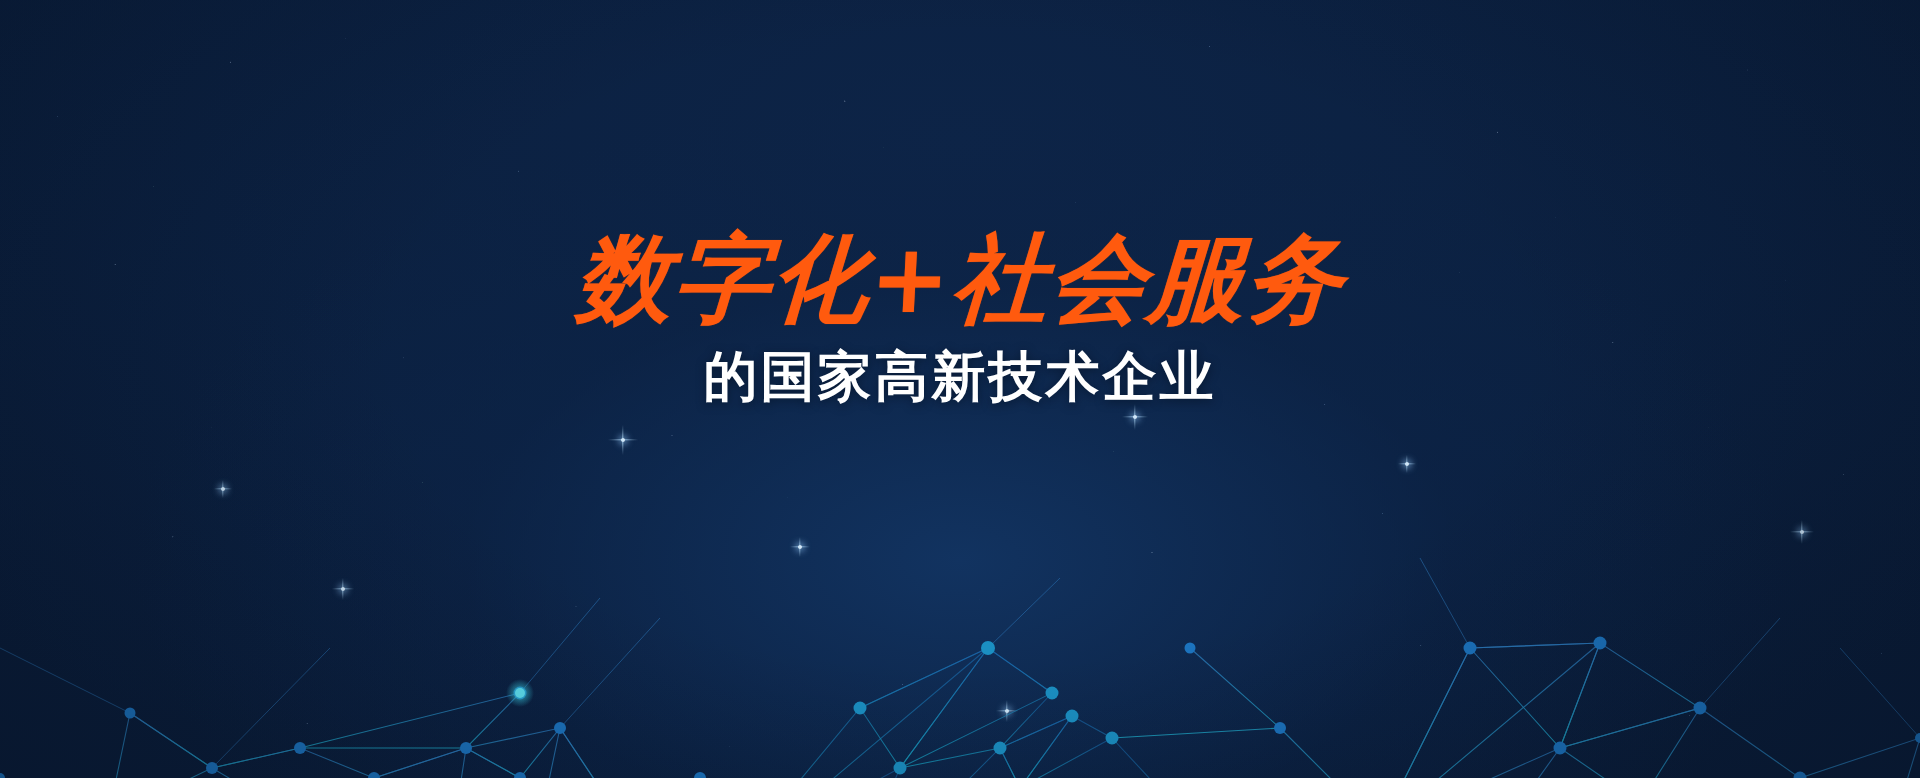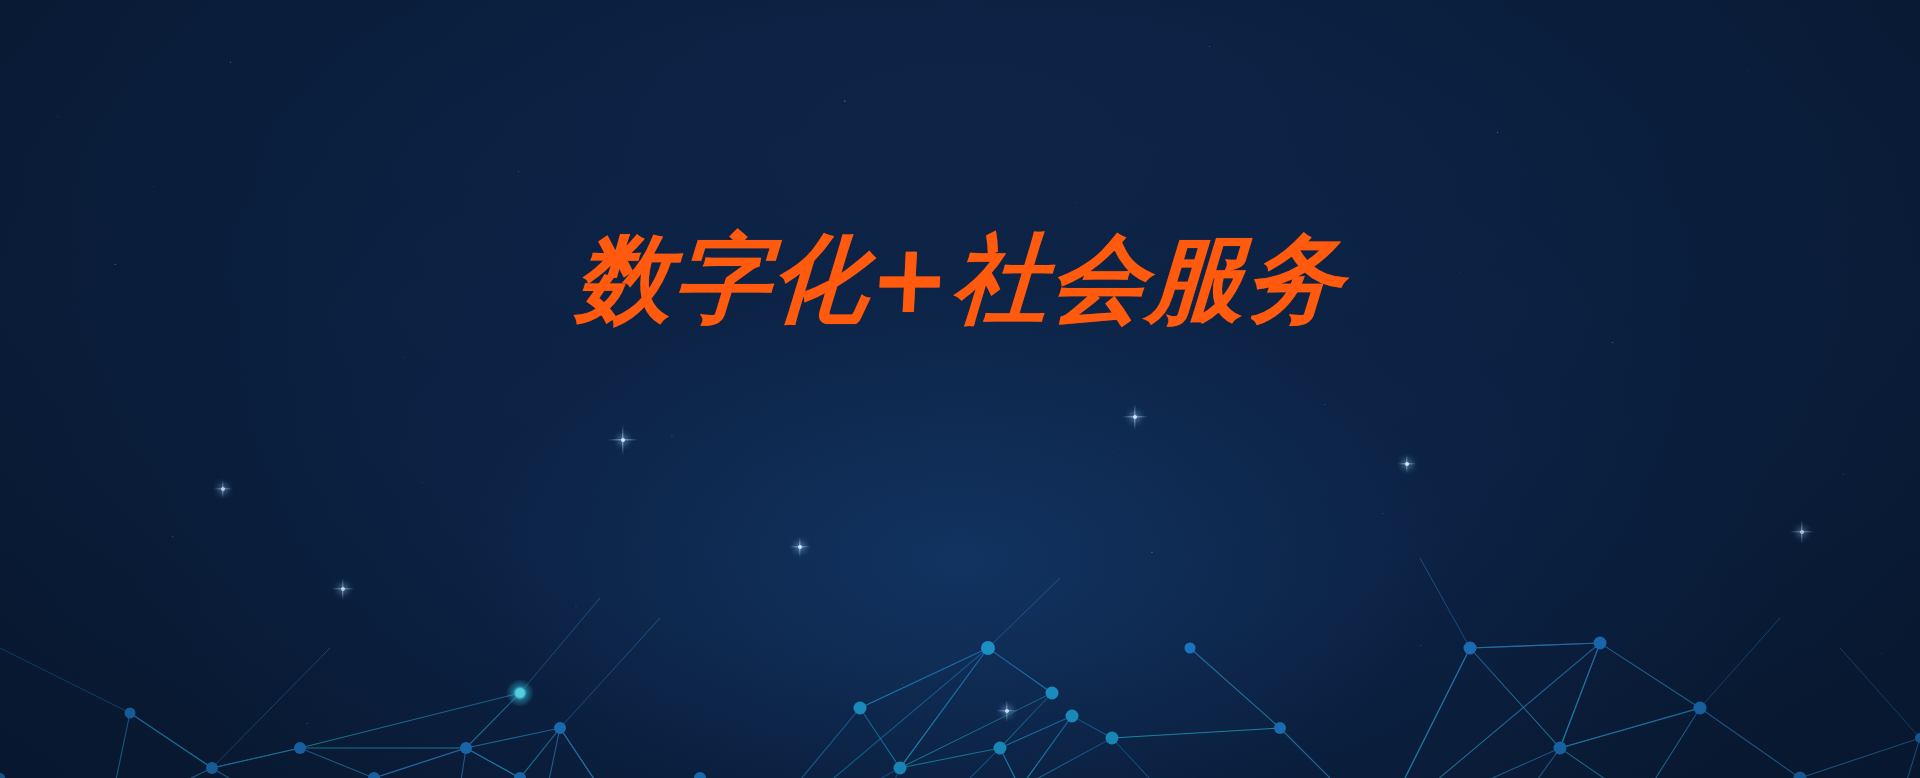--- a/index.html
+++ b/index.html
@@ -347,15 +347,16 @@
     </g>
 
     <circle cx="520" cy="345" r="14" fill="url(#glowteal)"></circle>
     <circle cx="520" cy="345" r="5" fill="#5FE0F0"></circle>
   </svg>
 
   <div class="vignette"></div>
 
   <div class="text-block">
     <div class="headline">数字化+社会服务</div>
+    <div class="subhead">的国家高新技术企业</div>
   </div>
 
 </div>
 
 </body></html>

